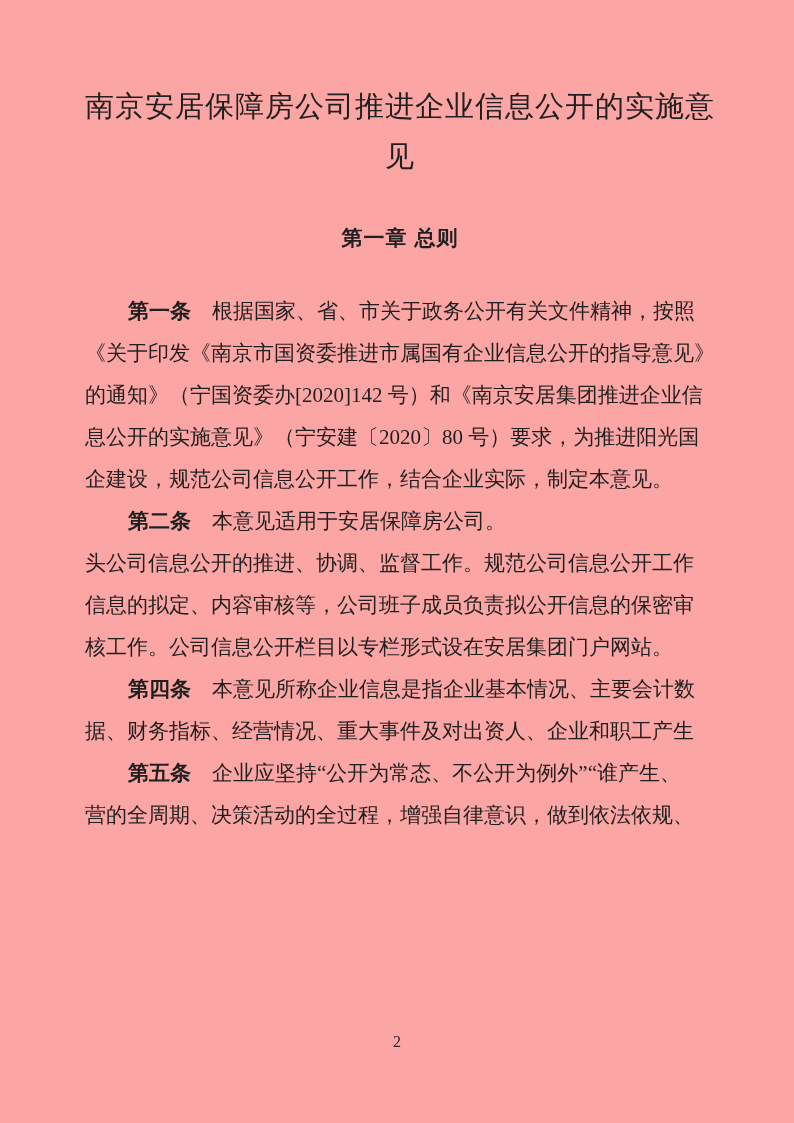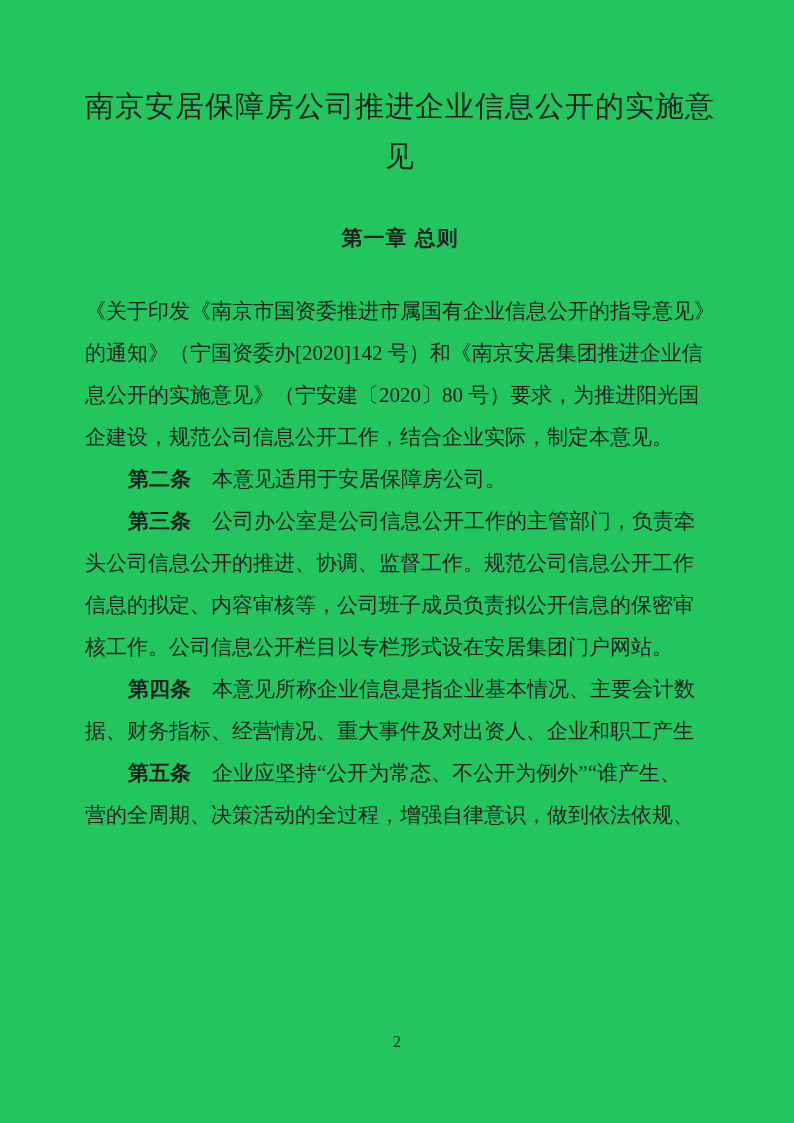--- a/index.html
+++ b/index.html
@@ -57,36 +57,36 @@
     top: 1032px;
     text-align: center;
     font-size: 16px;
     line-height: 20px;
     color: #2a2a2a;
   }
 </style>
 </head>
 <body>
 
-<div class="page" style="color: rgb(31, 31, 31); background: #22c55e;">
+<div class="page" style="color: rgb(31, 31, 31); background: #fca5a5;">
 
   <div class="title">
     <div class="title-line">南京安居保障房公司推进企业信息公开的实施意</div>
     <div class="title-line">见</div>
   </div>
 
   <div class="chapter">第一章 总则</div>
 
   <div class="doc-body">
+      <div class="line indent"><span class="article-label">第一条</span><span class="text-run">　根据国家、省、市关于政务公开有关文件精神，按照</span></div>
       <div class="line"><span class="text-run">《关于印发《南京市国资委推进市属国有企业信息公开的指导意见》</span></div>
       <div class="line"><span class="text-run">的通知》（宁国资委办[2020]142 号）和《南京安居集团推进企业信</span></div>
       <div class="line"><span class="text-run">息公开的实施意见》（宁安建〔2020〕80 号）要求，为推进阳光国</span></div>
       <div class="line"><span class="text-run">企建设，规范公司信息公开工作，结合企业实际，制定本意见。</span></div>
       <div class="line indent"><span class="article-label">第二条</span><span class="text-run">　本意见适用于安居保障房公司。</span></div>
-      <div class="line indent"><span class="article-label">第三条</span><span class="text-run">　公司办公室是公司信息公开工作的主管部门，负责牵</span></div>
       <div class="line"><span class="text-run">头公司信息公开的推进、协调、监督工作。规范公司信息公开工作</span></div>
       <div class="line"><span class="text-run">信息的拟定、内容审核等，公司班子成员负责拟公开信息的保密审</span></div>
       <div class="line"><span class="text-run">核工作。公司信息公开栏目以专栏形式设在安居集团门户网站。</span></div>
       <div class="line indent"><span class="article-label">第四条</span><span class="text-run">　本意见所称企业信息是指企业基本情况、主要会计数</span></div>
       <div class="line"><span class="text-run">据、财务指标、经营情况、重大事件及对出资人、企业和职工产生</span></div>
       <div class="line indent"><span class="article-label">第五条</span><span class="text-run">　企业应坚持“公开为常态、不公开为例外”“谁产生、</span></div>
       <div class="line"><span class="text-run">营的全周期、决策活动的全过程，增强自律意识，做到依法依规、</span></div>
     </div>
 
   <div class="page-number">2</div>

